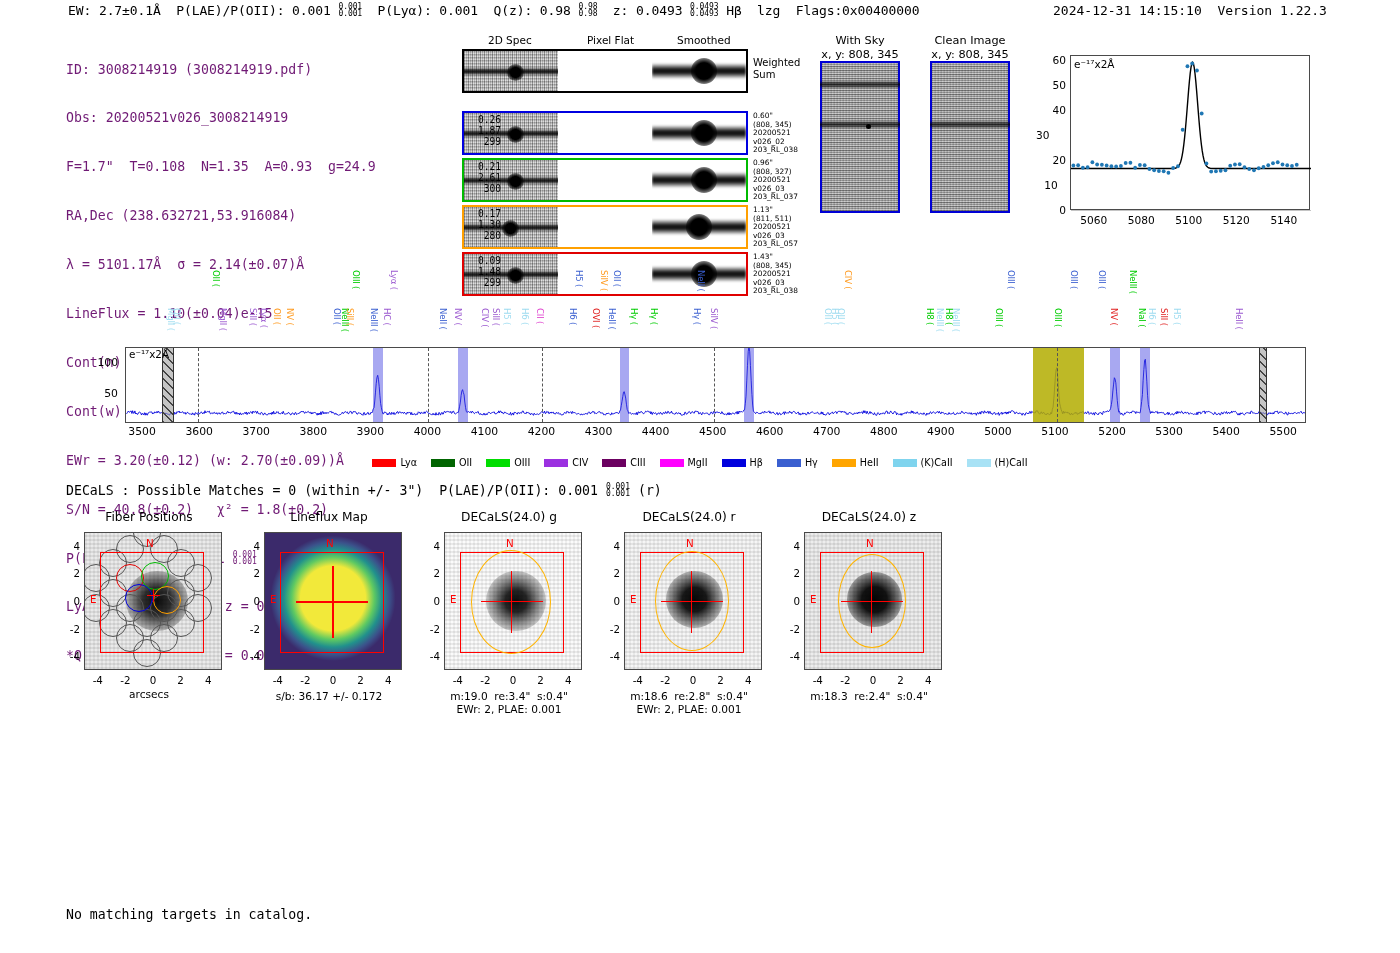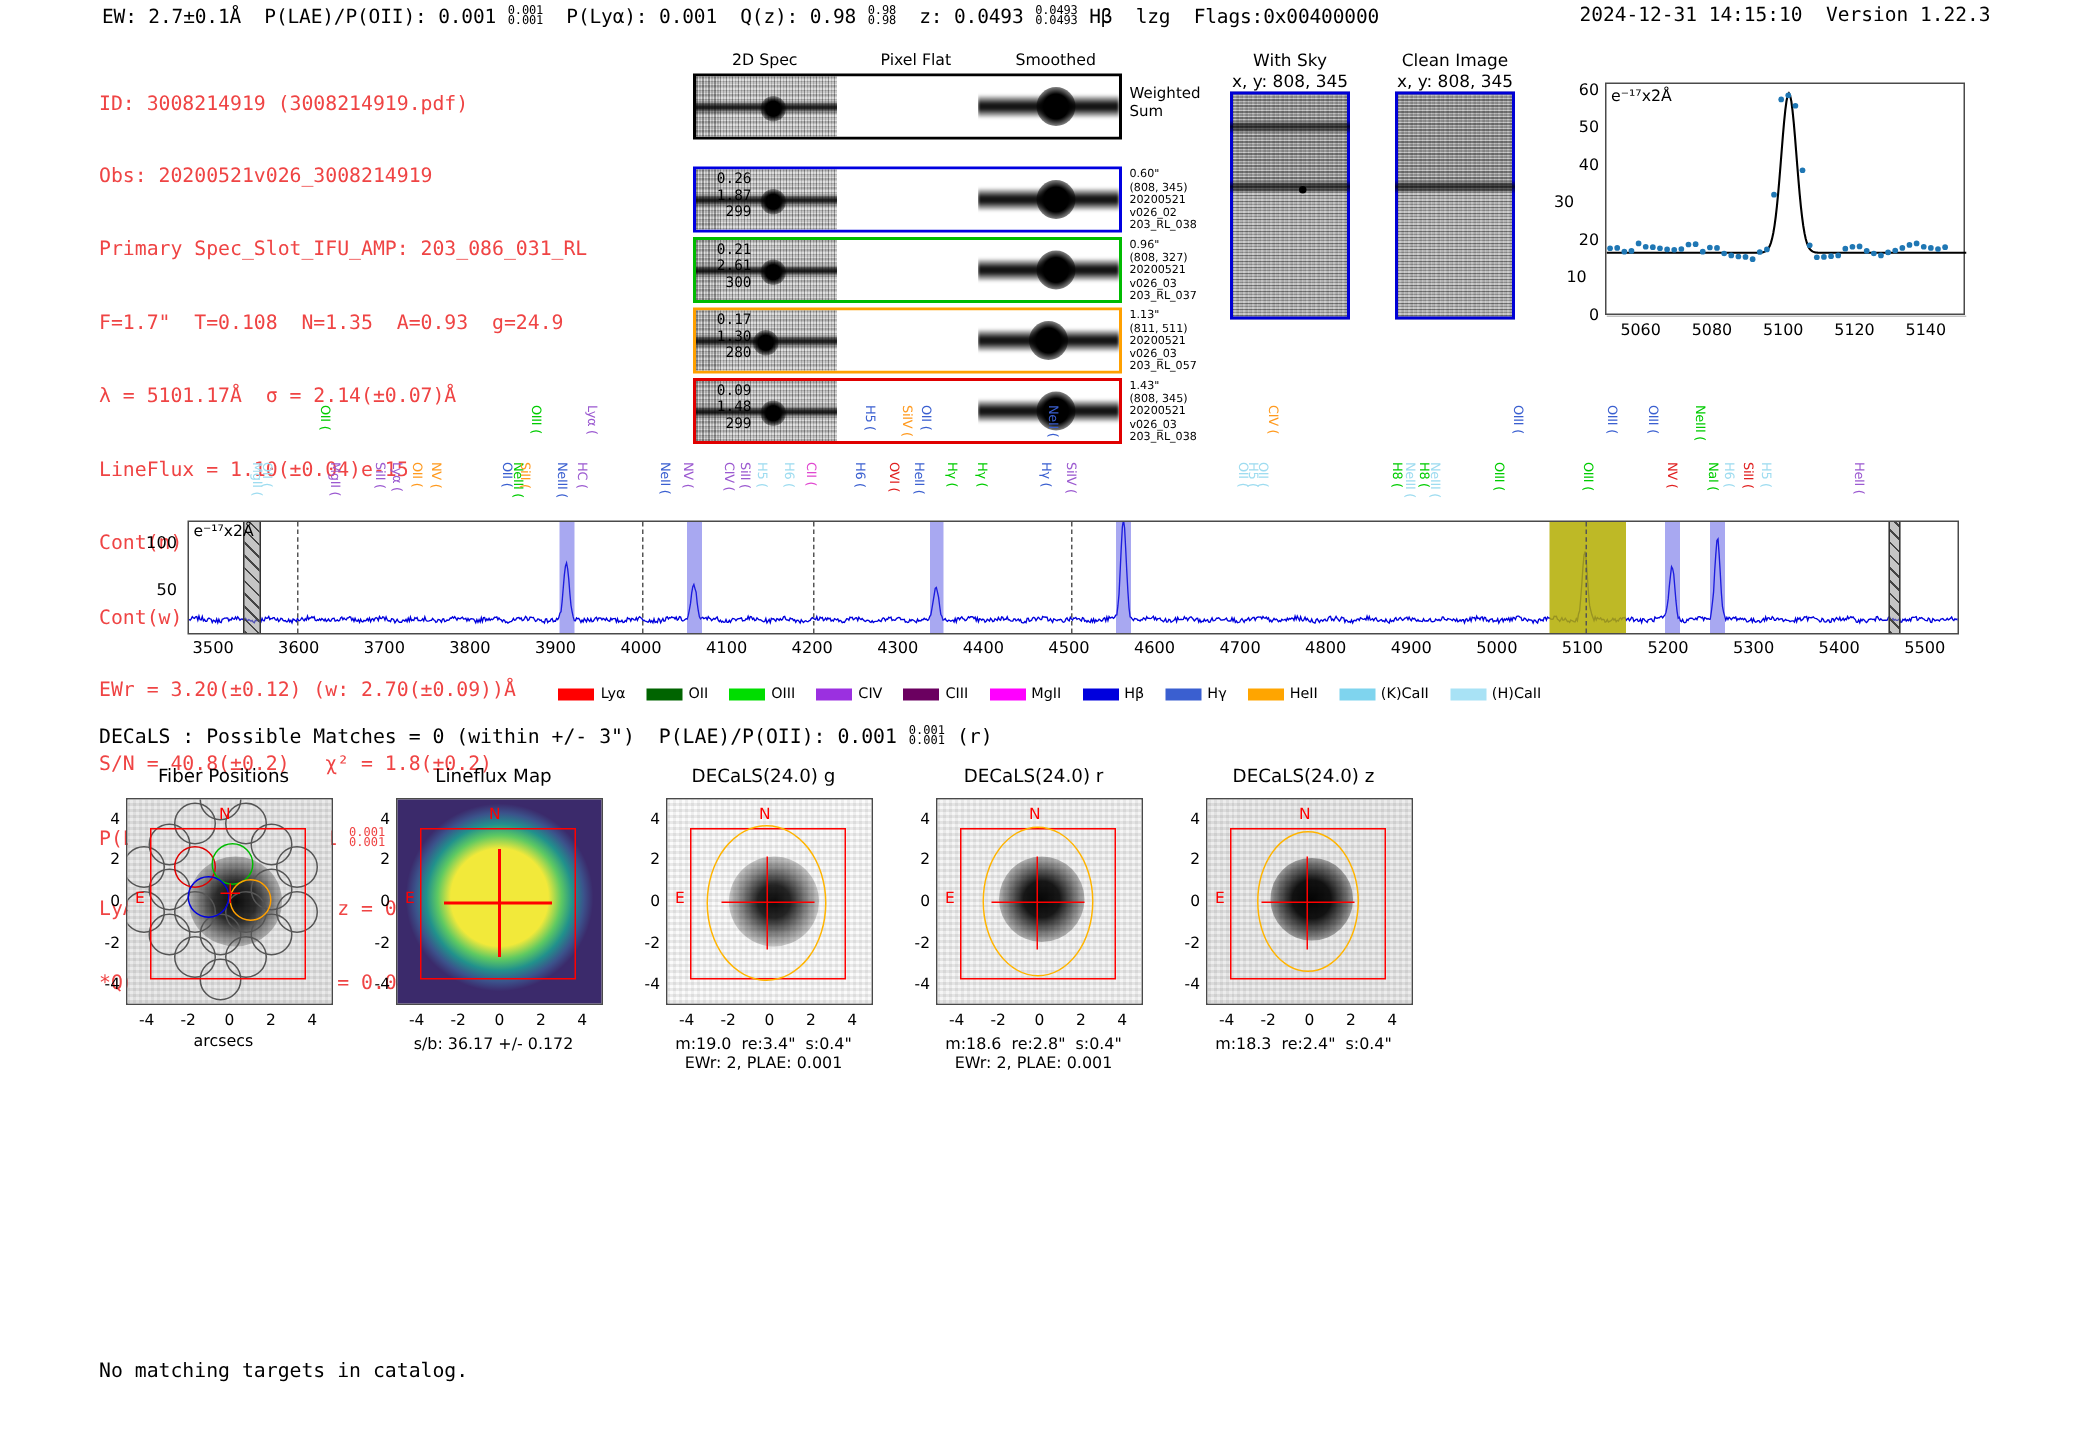--- a/index.html
+++ b/index.html
@@ -23,21 +23,21 @@
     position: absolute; left: 1053px; top: 3px;
     font-size: 13.0px; color: #000; white-space: pre;
   }
   .sup2 { font-size: 8px; line-height: 7px; display: inline-block;
           vertical-align: -1px; text-align: left; }
   .sup2 i { display:block; font-style: normal; }
 
   
   #info-block {
     position: absolute; left: 66px; top: 29px;
-    font-size: 13.2px; line-height: 16.3px; color: #ef4444;
+    font-size: 13.2px; line-height: 16.3px; color: #701a75;
     white-space: pre;
   }
   #info-block div { height: 16.3px; }
 
   
   #spec2d { position: absolute; left: 462px; top: 34px; width: 330px; }
   .col-titles { position: relative; height: 13px; }
   .col-titles span {
     position: absolute; font-size: 10.5px; color: #000; top: 0;
   }
@@ -219,22 +219,22 @@
 
 <div class="page">
 
   <div id="header-line" class="mono"><span>EW: 2.7±0.1Å</span>  <span>P(LAE)/P(OII): 0.001</span> <span class="sup2"><i>0.001</i><i>0.001</i></span>  <span>P(Lyα): 0.001</span>  <span>Q(z): 0.98</span> <span class="sup2"><i>0.98</i><i>0.98</i></span>  <span>z: 0.0493</span> <span class="sup2"><i>0.0493</i><i>0.0493</i></span> <span>Hβ</span>  <span>lzg</span>  <span>Flags:0x00400000</span></div>
 
   <div id="header-right" class="mono"><span>2024-12-31 14:15:10</span>  <span>Version 1.22.3</span></div>
 
   <div id="info-block" class="mono">
     <div>ID: 3008214919 (3008214919.pdf)</div>
     <div>Obs: 20200521v026_3008214919</div>
-    <div>Primary Spec_Slot_IFU_AMP: 203_086_031_RL</div>
     <div>F=1.7"  T=0.108  N=1.35  A=0.93  g=24.9</div>
+    <div>RA,Dec (238.632721,53.916084)</div>
     <div>λ = 5101.17Å  σ = 2.14(±0.07)Å</div>
     <div>LineFlux = 1.10(±0.04)e-15</div>
     <div>Cont(n) = 8.50(±0.10)e-17</div>
     <div><span>Cont(w) = 1.00(±0.00)e-16 (gmag 19.19 </span><span class="sup2"><i>19.19</i><i>19.19</i></span><span>)</span></div>
     <div>EWr = 3.20(±0.12) (w: 2.70(±0.09))Å</div>
     <div>S/N = 40.8(±0.2)   χ² = 1.8(±0.2)</div>
     <div><span>P(LAE)/P(OII): 0.001 </span><span class="sup2"><i>0.001</i><i>0.001</i></span><span> (w: 0.001 </span><span class="sup2"><i>0.001</i><i>0.001</i></span><span>)</span></div>
     <div>LyA z = 3.1962  OII z = 0.3684</div>
     <div>*Q(0.98) Hβ(4861) z = 0.0493  EW r = 10.6Å</div>
   </div>

